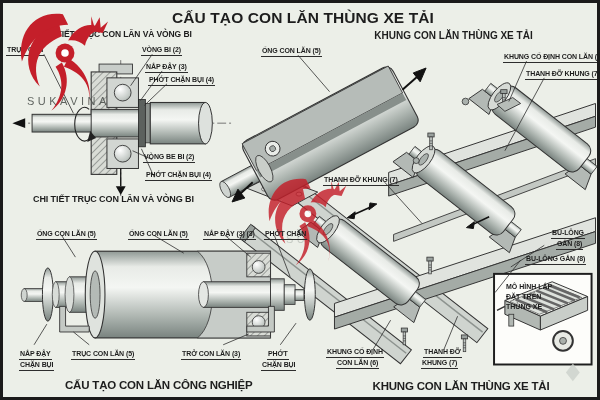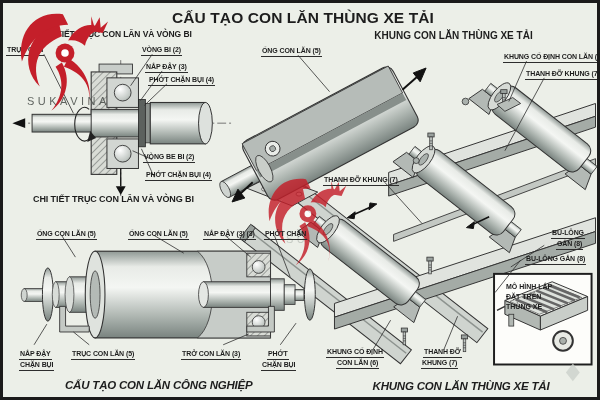--- a/index.html
+++ b/index.html
@@ -23,21 +23,21 @@
   .sec-ttl{
     position:absolute; font-weight:bold; font-size:8.5px; white-space:nowrap;
     letter-spacing:-0.1px;
   }
   .main-ttl{
     position:absolute; font-weight:bold; font-size:15.5px; text-align:center;
     letter-spacing:0.1px;
   }
   .caption{
     position:absolute; font-weight:bold; font-size:11.5px; text-align:center;
-    white-space:nowrap; letter-spacing:-0.2px;font-style:italic;
+    white-space:nowrap; letter-spacing:-0.2px;
   }
   .subtitle{
     position:absolute; font-weight:bold; font-size:10px; text-align:center;
     white-space:nowrap;
   }
   .inset-ttl{
     position:absolute; font-weight:bold; font-size:7px; line-height:1.45;
     white-space:nowrap;
   }
   .brand{

